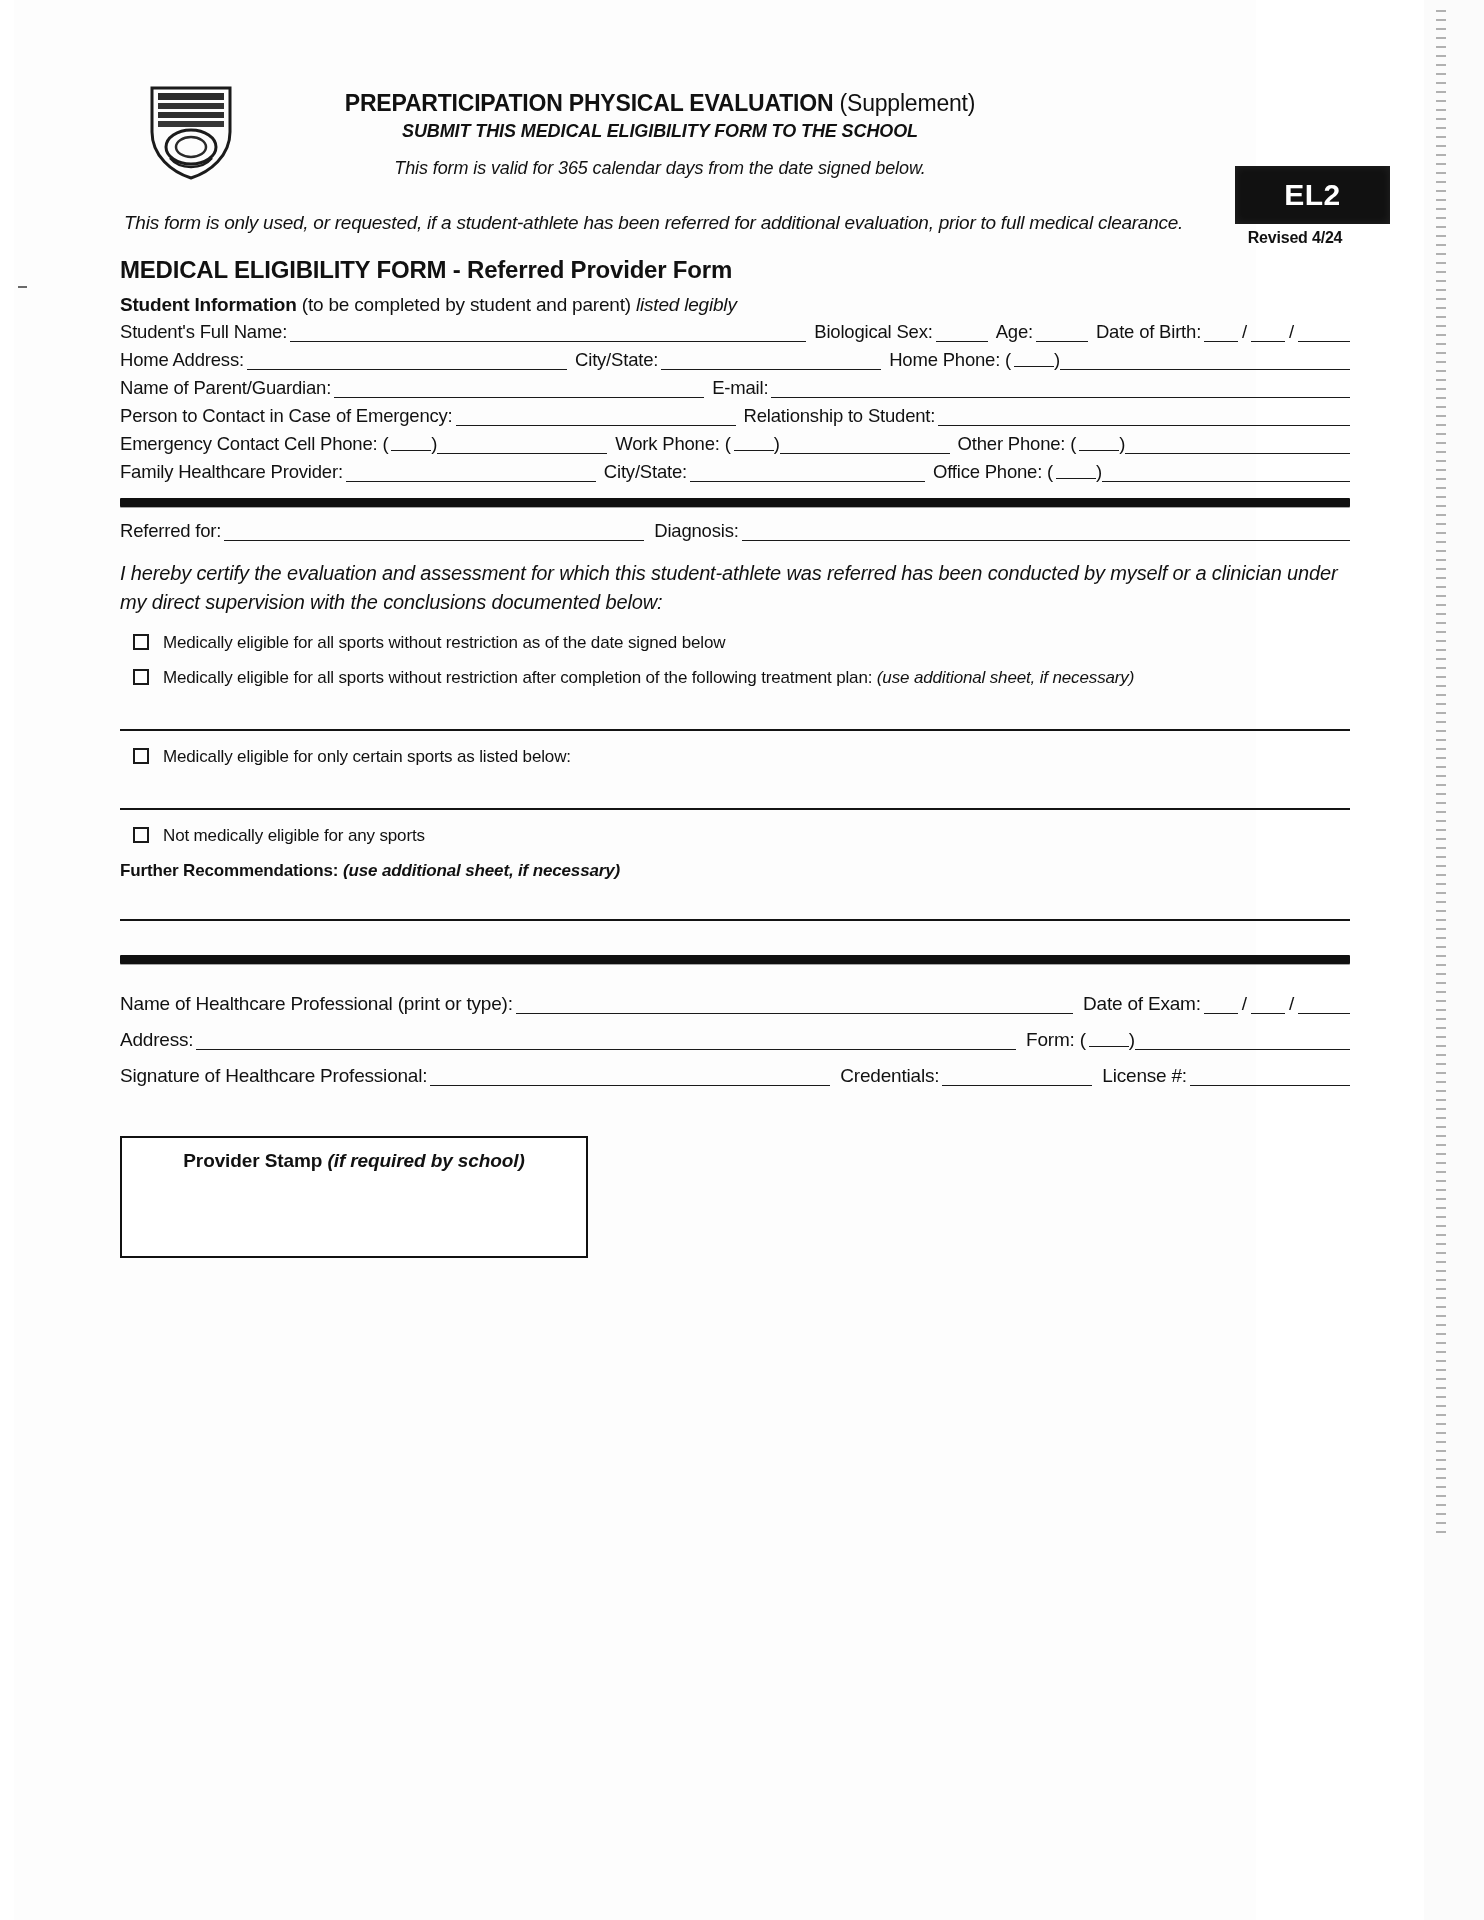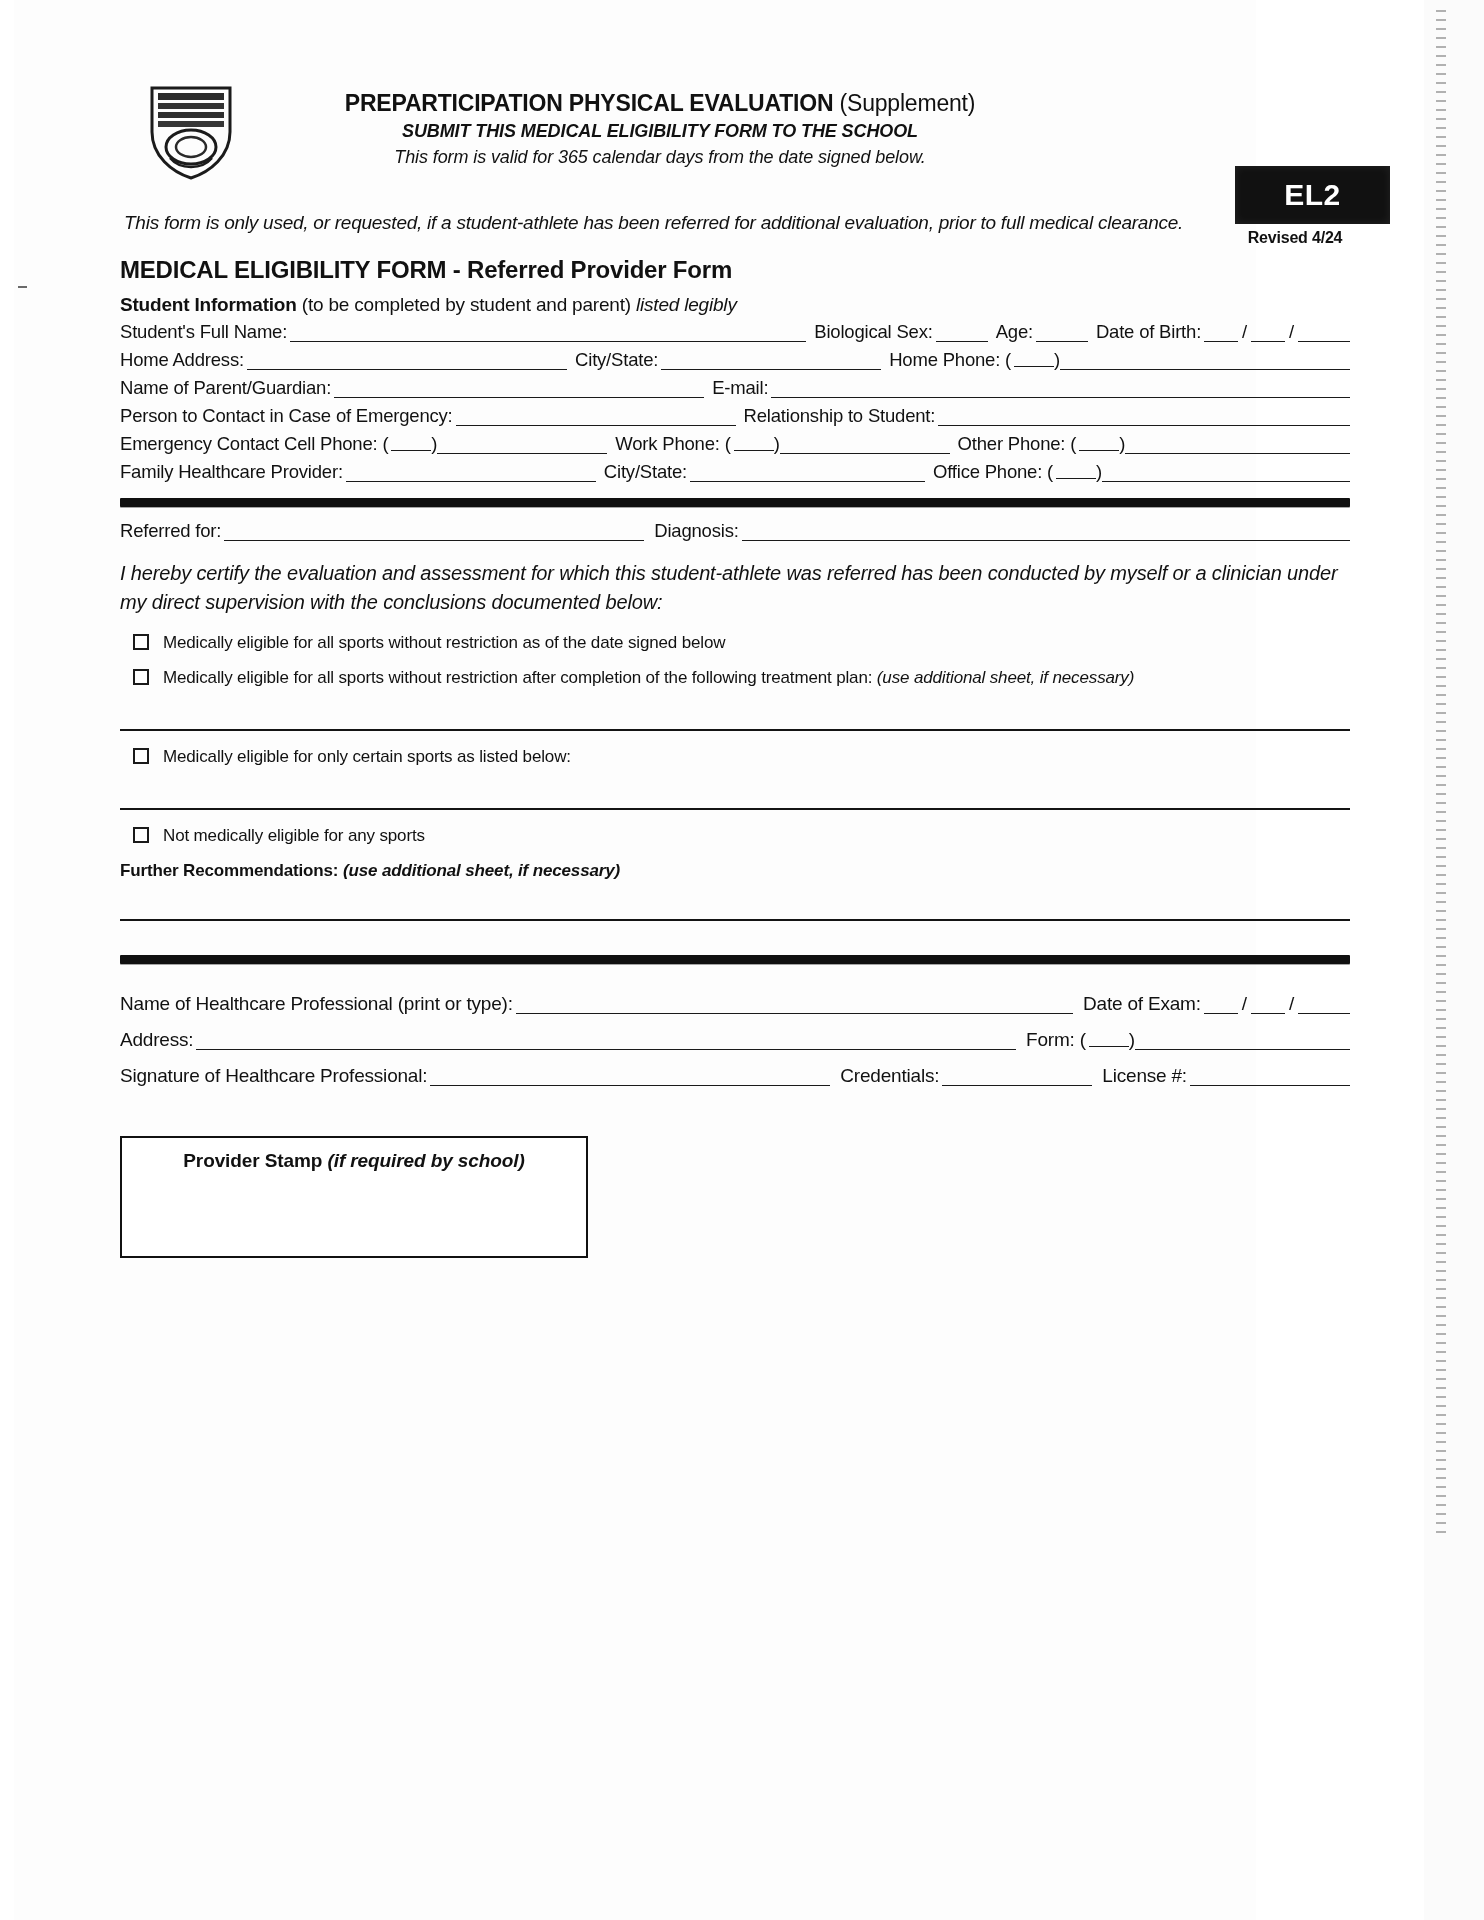--- a/index.html
+++ b/index.html
@@ -94,21 +94,21 @@
   .title-sub1 {
     font-size: 18px;
     font-style: italic;
     font-weight: bold;
     margin-top: 4px;
     letter-spacing: -0.1px;
   }
   .title-sub2 {
     font-size: 18px;
     font-style: italic;
-    margin-top: 5px;
+    margin-top: 16px;
     letter-spacing: -0.1px;
   }
 
   .badge-wrap {
     position: absolute;
     left: 1200px;
     top: 94px;
     width: 155px;
     text-align: center;
     padding-left: 35px;

